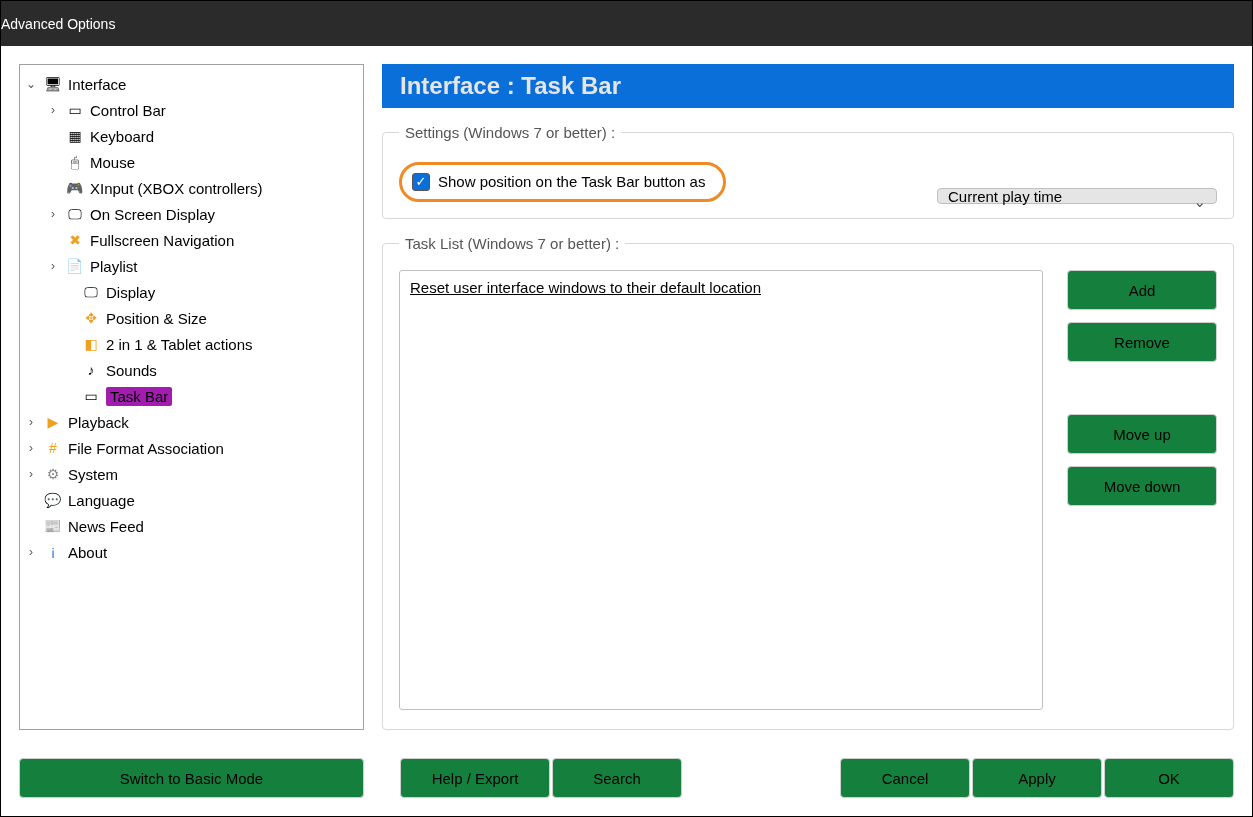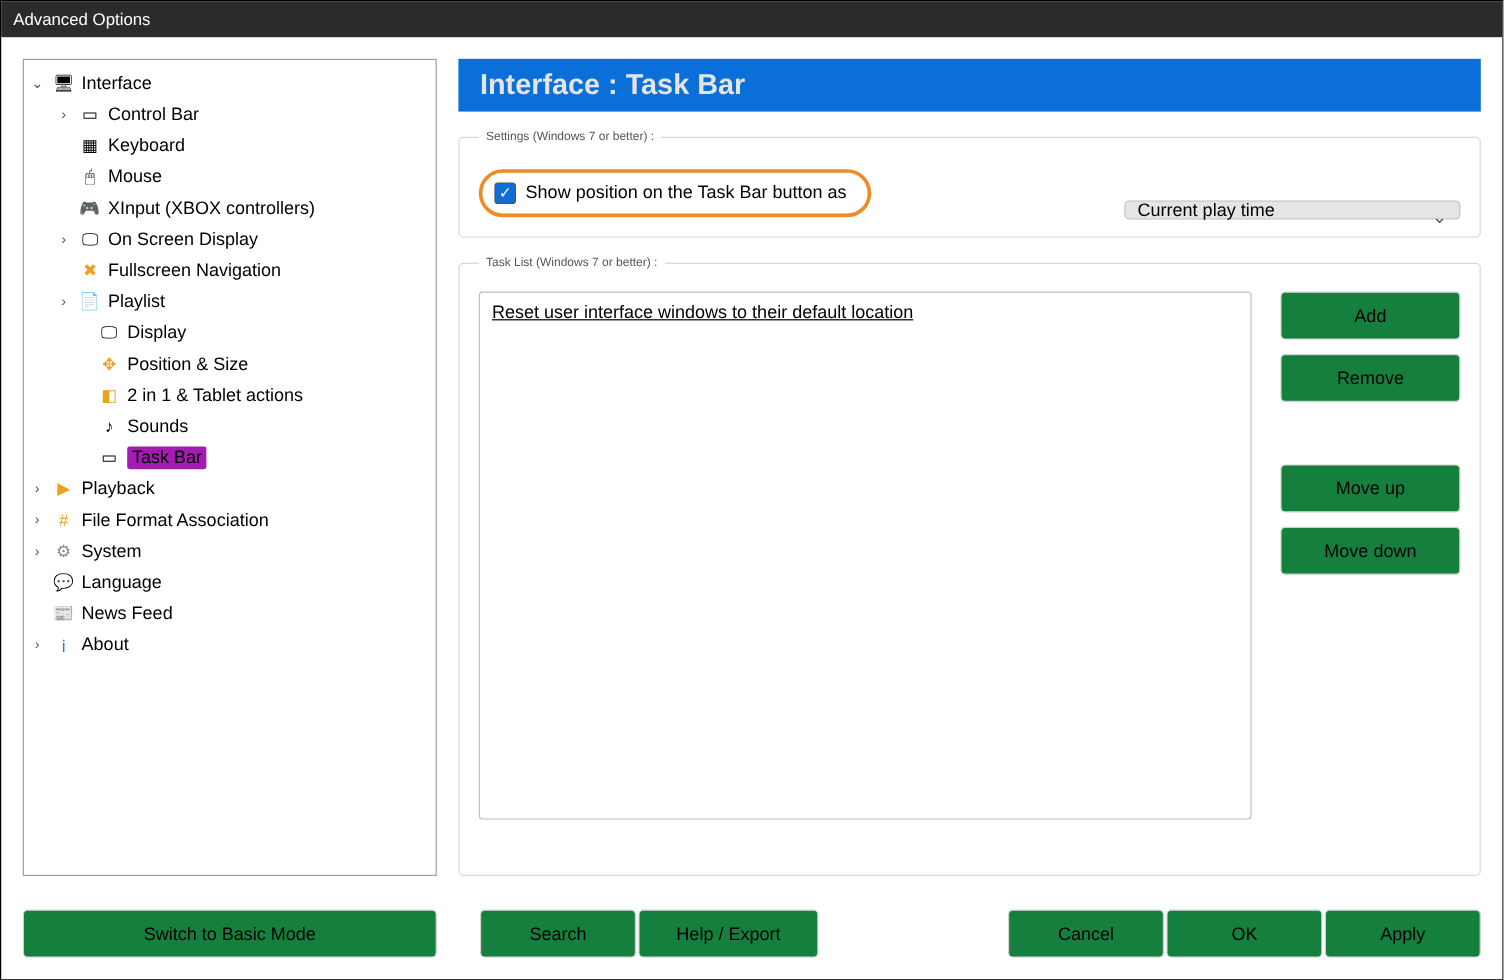--- a/index.html
+++ b/index.html
@@ -15,24 +15,24 @@
   .window {
     width: 1253px; height: 817px;
     border: 1px solid #000;
     display: flex;
     flex-direction: column;
     background: #fff;
   }
   .titlebar {
     background: #2b2b2b;
     color: #fff;
-    height: 30px;
-    display: flex;
-    align-items: center;
-    padding: 0 10px;
+    height: 45px;
+    display: flex;
+    align-items: center;
+    padding: 0 0;
     font-size: 14px;
   }
   .content {
     flex: 1;
     display: flex;
     padding: 18px;
     gap: 18px;
   }
   .tree {
     width: 345px;
@@ -83,21 +83,21 @@
   }
   fieldset {
     border: 1px solid #d8d8d8;
     border-radius: 4px;
     margin: 16px 0 0 0;
     padding: 18px 16px 14px 16px;
     position: relative;
   }
   fieldset > legend {
     color: #555;
-    font-size: 10px;
+    font-size: 15px;
     padding: 0 6px;
   }
   .setting-row {
     display: flex;
     align-items: center;
     gap: 40px;
   }
   .highlight-box {
     border: 3px solid #f08a24;
     border-radius: 22px;
@@ -319,20 +319,20 @@
             <div class="btn">Move down</div>
           </div>
         </div>
       </fieldset>
     </div>
   </div>
 
   <div class="bottom-bar">
     <div class="btn wide">Switch to Basic Mode</div>
     <div style="width:32px;"></div>
+    <div class="btn help">Help / Export</div>
     <div class="btn med">Search</div>
-    <div class="btn help">Help / Export</div>
     <div class="spacer"></div>
     <div class="btn med">Cancel</div>
+    <div class="btn med">Apply</div>
     <div class="btn med">OK</div>
-    <div class="btn med">Apply</div>
   </div>
 </div>
 
 </body></html>

